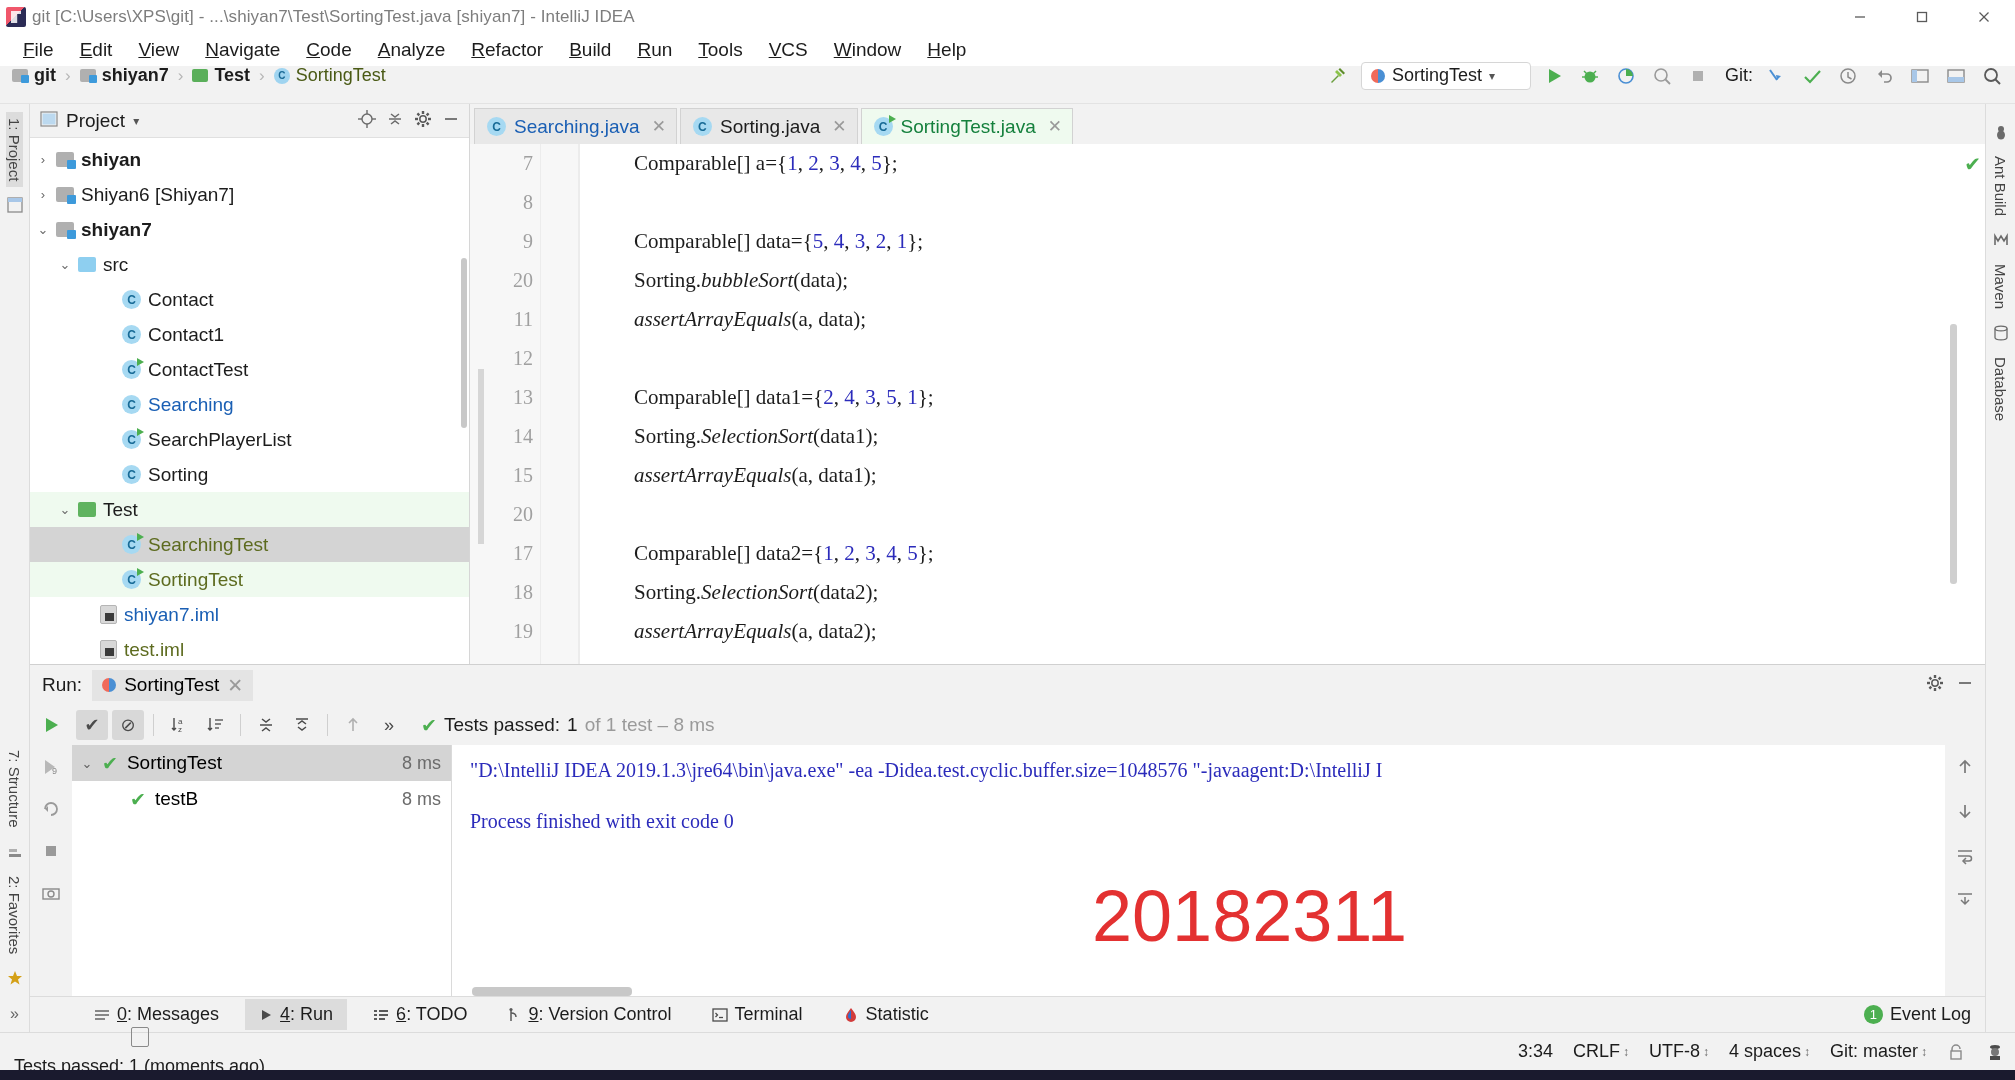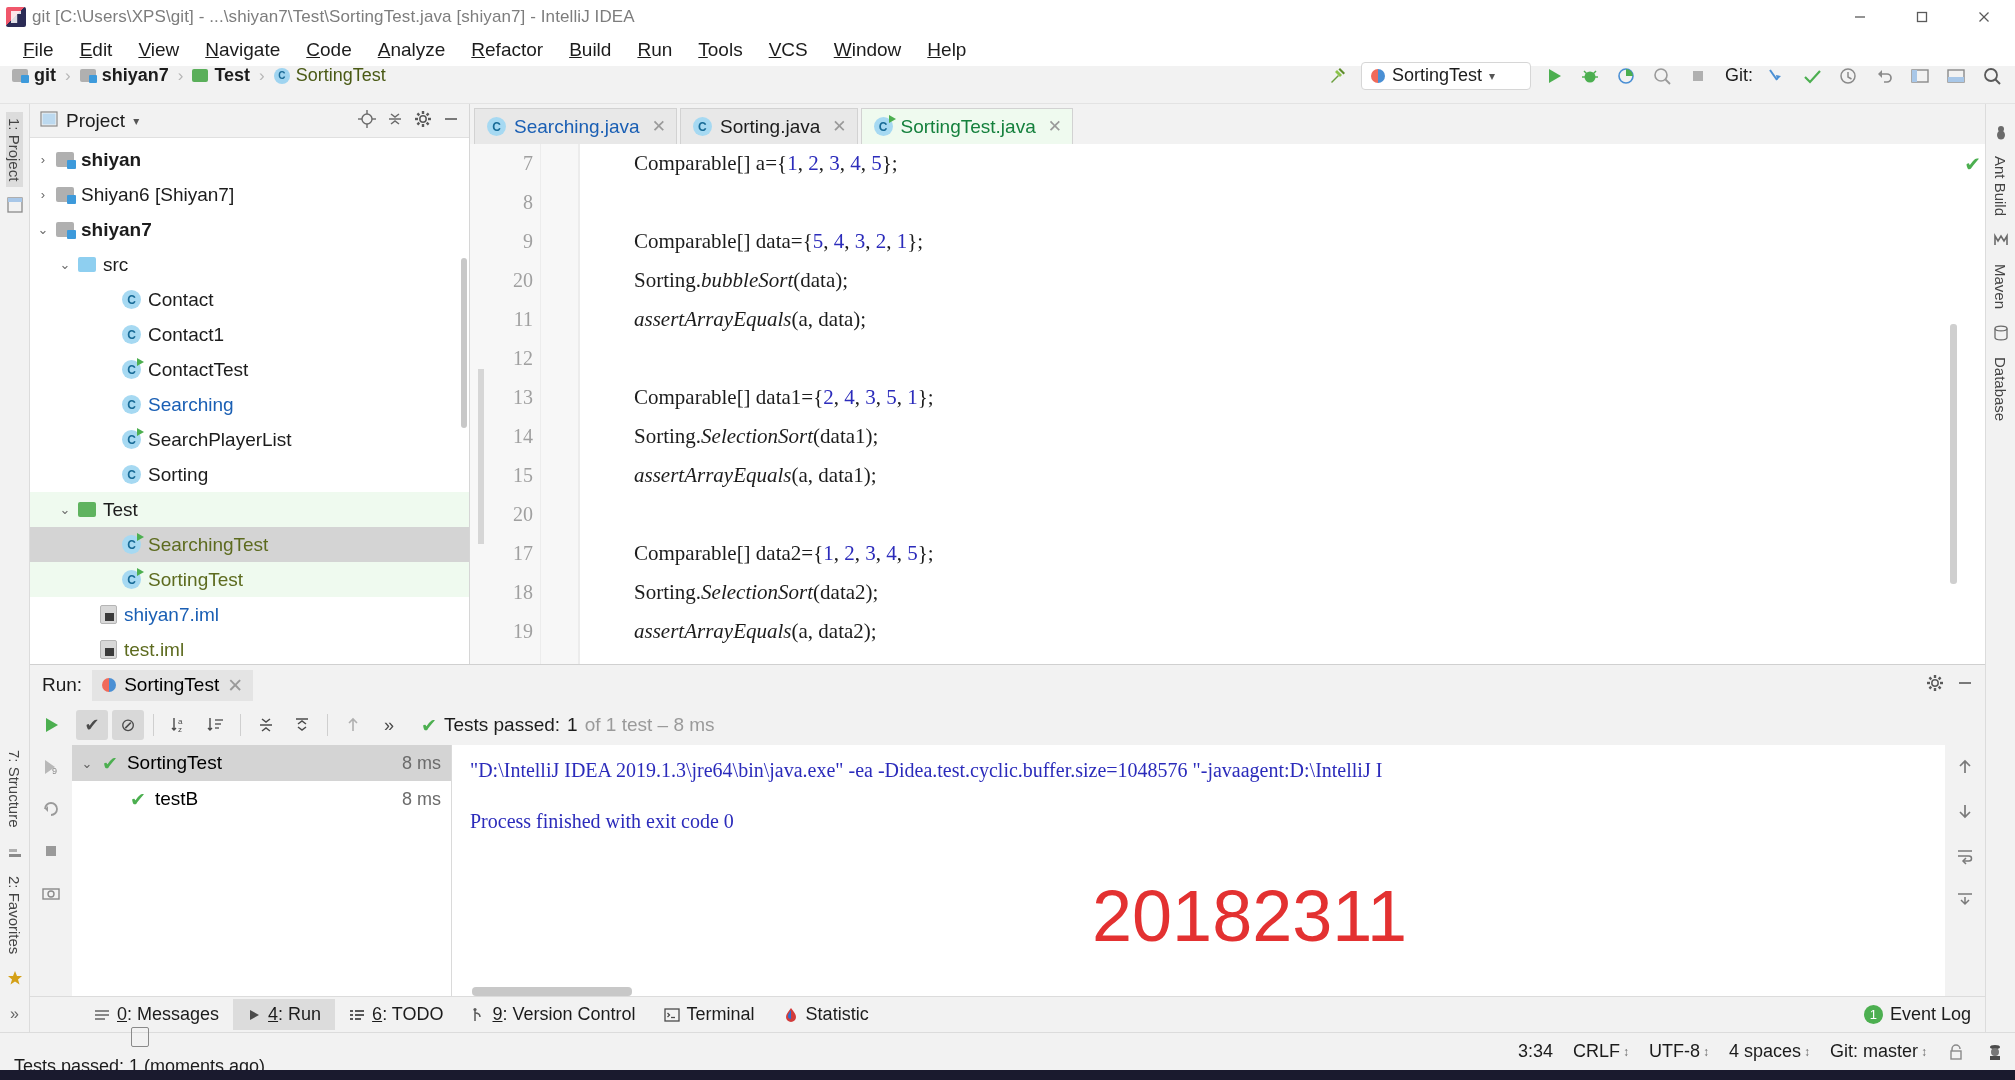--- a/index.html
+++ b/index.html
@@ -156,21 +156,21 @@
   .ttrow.child .pad{width:58px;flex:0 0 58px;}
 
   .console { flex:1; background:#fff; position:relative; overflow:hidden; padding:14px 0 0 18px; min-width:0;}
   .conline{font-family:"Liberation Serif", serif; font-size:20px; color:#2b2bbb; white-space:pre;}
   .bigid{position:absolute; left:640px; top:130px; font-size:72px; color:#e33131; font-family:"Liberation Sans", sans-serif;}
   .conrail{position:absolute;right:0;top:0;bottom:0;width:40px;background:#f2f2f2;display:flex;flex-direction:column;align-items:center;padding-top:10px;gap:20px;}
   .conrail .ri{width:24px;height:24px;display:flex;align-items:center;justify-content:center;color:#7a7a7a;font-size:17px;}
   .hscroll{position:absolute;left:0;bottom:0;height:9px;width:160px;background:#c8c8c8;border-radius:4px;margin-left:20px;}
 
   
-  .toolbar-bottom { height:36px; background:#f2f2f2; display:flex; align-items:center; padding-left:50px; gap:0px; border-top:1px solid #dcdcdc; flex:0 0 36px;}
+  .toolbar-bottom { height:36px; background:#f2f2f2; display:flex; align-items:center; padding-left:50px; gap:12px; border-top:1px solid #dcdcdc; flex:0 0 36px;}
   .twbtn { display:flex;align-items:center;gap:7px;font-size:18px;color:#1c1c1c;padding:5px 14px;white-space:nowrap;}
   .twbtn.active { background:#dcdcdc; }
   .twbtn u{text-decoration:underline;}
   .tw-sp{flex:1;}
   .eventlog{display:flex;align-items:center;gap:7px;font-size:18px;color:#1c1c1c;padding-right:14px;}
   .badge1{width:19px;height:19px;border-radius:50%;background:#4caf50;color:#fff;font-size:13px;display:flex;align-items:center;justify-content:center;}
 
   
   .statusbar { height:38px; background:#f2f2f2; display:flex; align-items:center; padding:0 10px 0 14px; gap:8px; border-top:1px solid #dcdcdc; flex:0 0 38px;}
   .status-left{display:flex;align-items:center;gap:9px;font-size:18px;color:#1c1c1c;flex-direction:column;}

